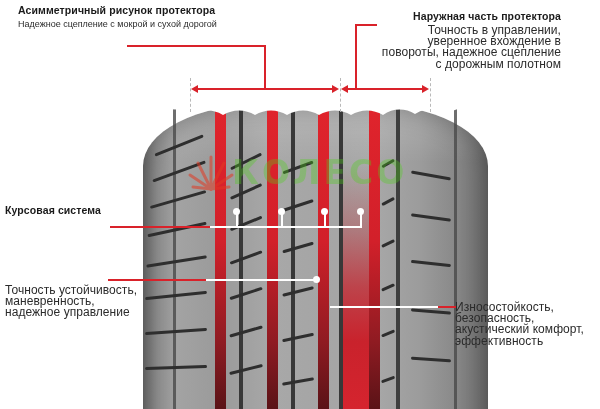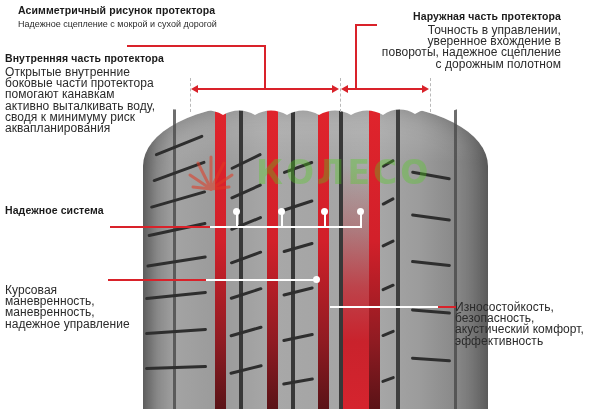--- a/index.html
+++ b/index.html
@@ -70,21 +70,21 @@
   .sipe{position:absolute;background:#2e2e2e;border-radius:2px;}
 
   #scallops{position:absolute;left:0;top:0;width:345px;height:22px;}
 
   
   #wm{
     position:absolute;left:45px;top:45px;width:260px;height:46px;
     pointer-events:none;opacity:.55;
   }
   #wmtext{
-    position:absolute;left:68px;top:4px;
+    position:absolute;left:44px;top:4px;
     font-size:33px;font-weight:bold;letter-spacing:3px;
     color:#4fd11a;opacity:.62;
     font-family:"DejaVu Sans",sans-serif;
   }
 </style>
 </head>
 <body>
 
 <div id="stage">
 
@@ -215,35 +215,31 @@
   <div>
     <div class="wln wln-h" style="left:330px;top:306px;width:110px;"></div>
     <div class="ln ln-h" style="left:438px;top:306px;width:18px;"></div>
   </div>
 
   <div class="callout" style="left:18px;top:4px;width:300px;">
     <div class="c-title">Асимметричный рисунок протектора</div>
     <div class="c-sub">Надежное сцепление с мокрой и сухой дорогой</div>
   </div>
 
-  <div class="callout" style="left:5px;top:52px;width:152px;">
-    <div class="c-title">Внутренняя часть протектора</div>
-    <div class="c-body">Открытые внутренние боковые части протектора помогают канавкам активно выталкивать воду, сводя к минимуму риск аквапланирования</div>
-  </div>
 
   <div class="callout" style="left:381px;top:10px;width:180px;text-align:right;">
     <div class="c-title">Наружная часть протектора</div>
     <div class="c-body">Точность в управлении, уверенное вхождение в повороты, надежное сцепление с дорожным полотном</div>
   </div>
 
   <div class="callout" style="left:5px;top:204px;width:120px;">
-    <div class="c-title">Надежное система</div>
+    <div class="c-title">Курсовая система</div>
   </div>
 
   <div class="callout" style="left:5px;top:283px;width:135px;">
-    <div class="c-body">Курсовая маневренность, маневренность, надежное управление</div>
+    <div class="c-body">Точность устойчивость, маневренность, надежное управление</div>
   </div>
 
   <div class="callout" style="left:455px;top:300px;width:142px;">
     <div class="c-body">Износостойкость, безопасность, акустический комфорт, эффективность</div>
   </div>
 
 </div>
 
 </body></html>

